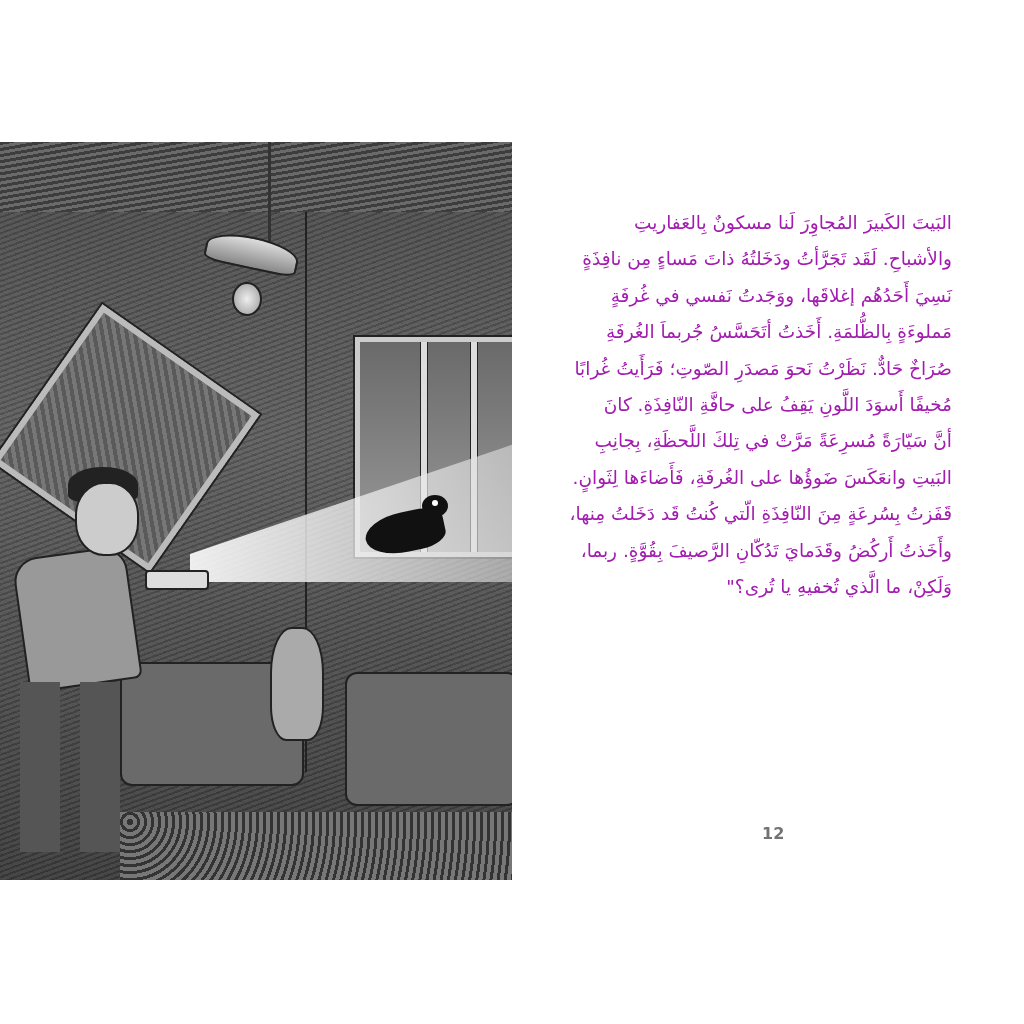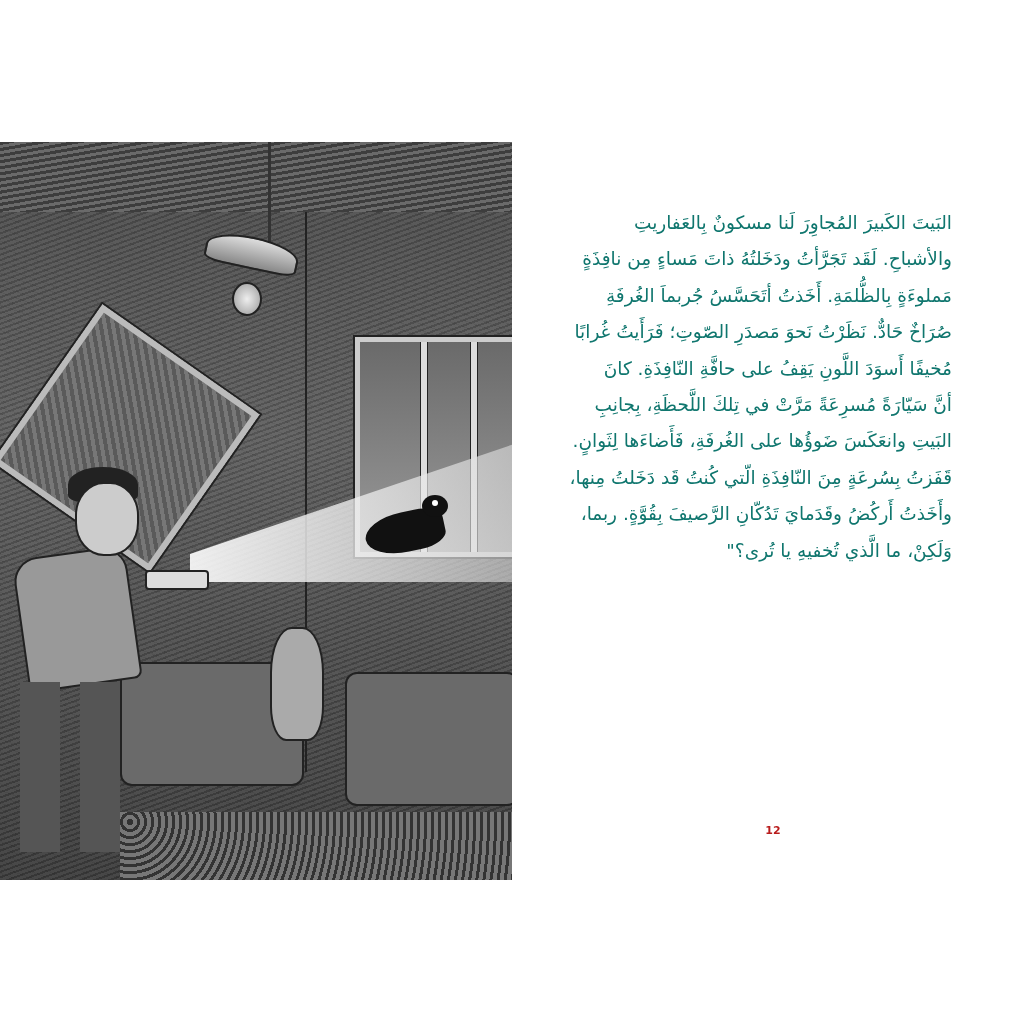--- a/index.html
+++ b/index.html
@@ -40,22 +40,22 @@
   .boy-legs { position:absolute; left:20px; top:540px; width:100px; height:170px;
     background:linear-gradient(90deg,#555 0 40%,transparent 40% 60%,#555 60%); }
   .flashlight { position:absolute; left:145px; top:428px; width:60px; height:16px; background:#ddd; border:2px solid #222; border-radius:4px; }
   .sofa-left { position:absolute; left:120px; top:520px; width:180px; height:120px; background:#6a6a6a; border:2px solid #222; border-radius:12px; }
   .sofa-right { position:absolute; left:345px; top:530px; width:170px; height:130px; background:#6a6a6a; border:2px solid #222; border-radius:12px; }
   .vase { position:absolute; left:270px; top:485px; width:50px; height:110px; background:#aaa; border:2px solid #222; border-radius:40% 40% 30% 30%; }
   .floor-rug { position:absolute; left:120px; top:670px; width:392px; height:68px;
     background:repeating-radial-gradient(circle at 10px 10px,#333 0 3px,#777 3px 7px); }
 
   .text-page { position:absolute; left:560px; top:205px; width:392px; direction:rtl; text-align:justify; }
-  .para { margin:0; font-size:18.5px; line-height:36.4px; color:#0f766e; font-family:"DejaVu Sans", sans-serif; }
-  .page-number { position:absolute; left:762px; top:824px; width:22px; text-align:center; font-size:11px; font-weight:bold; color:#b91c1c; font-family:"DejaVu Sans", sans-serif; }
+  .para { margin:0; font-size:18.5px; line-height:36.4px; color:#a21caf; font-family:"DejaVu Sans", sans-serif; }
+  .page-number { position:absolute; left:762px; top:824px; width:22px; text-align:center; font-size:16px; font-weight:bold; color:#737373; font-family:"DejaVu Sans", sans-serif; }
 </style>
 </head>
 <body>
 
 <div class="spread">
 
   <div class="illustration">
     <div class="ceiling"></div>
     <div class="corner-line"></div>
     <div class="lamp-chain"></div>
@@ -77,20 +77,21 @@
     <div class="boy-legs"></div>
     <div class="boy-hair"></div>
     <div class="boy-head"></div>
     <div class="flashlight"></div>
     <div class="floor-rug"></div>
   </div>
 
   <div class="text-page">
     <p class="para">البَيتَ الكَبيرَ المُجاوِرَ لَنا مسكونٌ بِالعَفاريتِ</p>
     <p class="para">والأشباحِ. لَقَد تَجَرَّأتُ ودَخَلتُهُ ذاتَ مَساءٍ مِن نافِذَةٍ</p>
+    <p class="para">نَسِيَ أَحَدُهُم إغلاقَها، ووَجَدتُ نَفسي في غُرفَةٍ</p>
     <p class="para">مَملوءَةٍ بِالظُّلمَةِ. أَخَذتُ أتَحَسَّسُ جُربماَ الغُرفَةِ</p>
     <p class="para">صُرَاخٌ حَادٌّ. نَظَرْتُ نَحوَ مَصدَرِ الصّوتِ؛ فَرَأَيتُ غُرابًا</p>
     <p class="para">مُخيفًا أَسوَدَ اللَّونِ يَقِفُ على حافَّةِ النّافِذَةِ. كانَ</p>
     <p class="para">أنَّ سَيّارَةً مُسرِعَةً مَرَّتْ في تِلكَ اللَّحظَةِ، بِجانِبِ</p>
     <p class="para">البَيتِ وانعَكَسَ ضَوؤُها على الغُرفَةِ، فَأَضاءَها لِثَوانٍ.</p>
     <p class="para">قَفَزتُ بِسُرعَةٍ مِنَ النّافِذَةِ الّتي كُنتُ قَد دَخَلتُ مِنها،</p>
     <p class="para">وأَخَذتُ أَركُضُ وقَدَمايَ تَدُكّانِ الرَّصيفَ بِقُوَّةٍ. ربما،</p>
     <p class="para">وَلَكِنْ، ما الَّذي تُخفيهِ يا تُرى؟"</p>
   </div>
 

